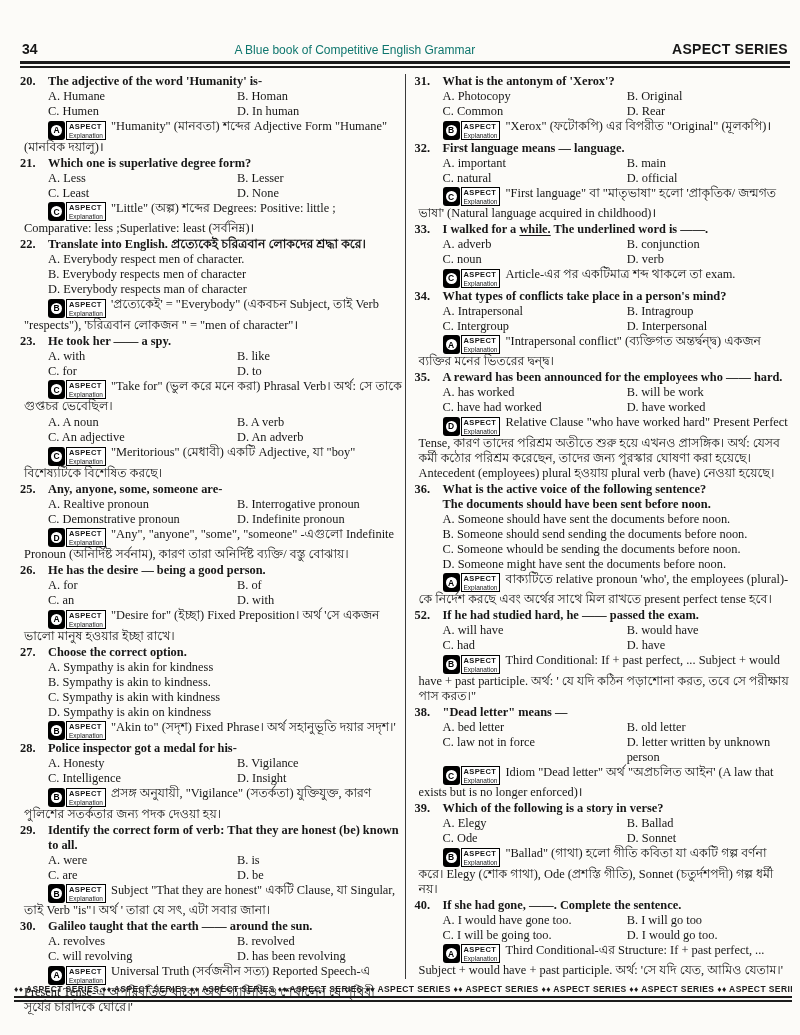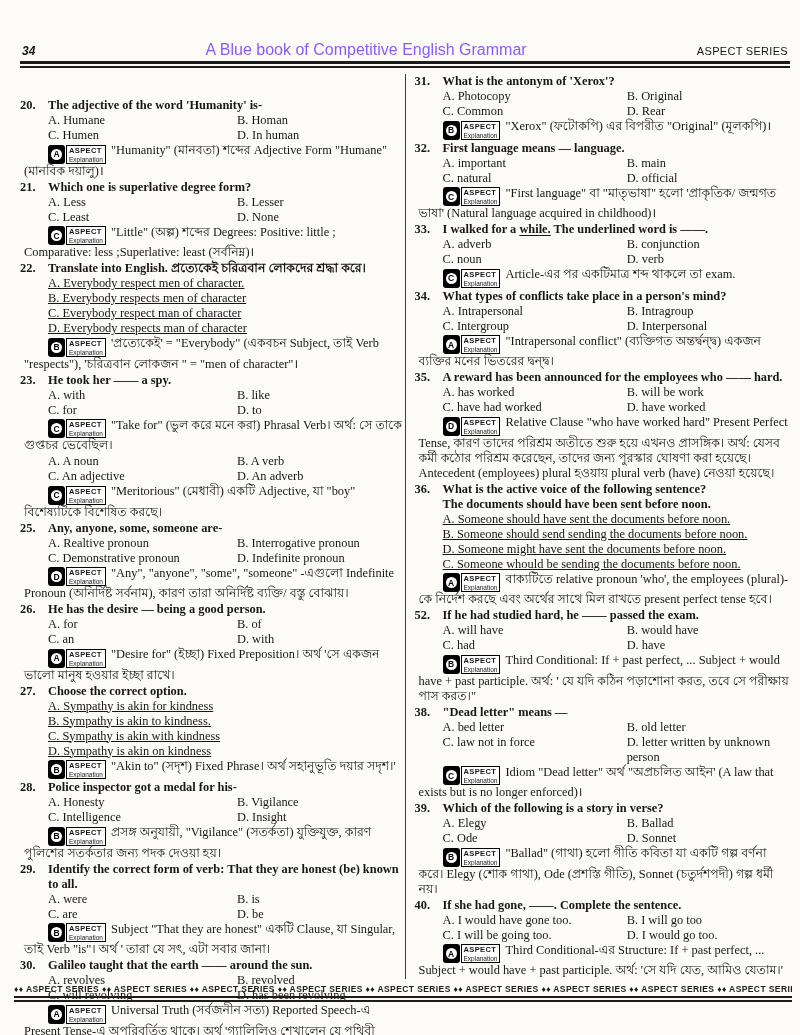--- a/index.html
+++ b/index.html
@@ -2,38 +2,38 @@
 <html><head>
 <meta charset="utf-8">
 <style>
   html,body{margin:0;padding:0;background:#d9d9d9;}
   .page{position:relative;width:800px;height:1035px;background:#fcfbf8;color:#161616;
         font-family:"Liberation Serif","DejaVu Serif",serif;font-size:12.4px;line-height:15px;
         overflow:hidden;margin:0 auto;}
   
   .hdr{position:absolute;top:42px;left:22px;right:12px;display:flex;justify-content:space-between;
        align-items:baseline;font-family:"Liberation Sans","DejaVu Sans",sans-serif;}
-  .hdr .pgnum{font-weight:bold;font-size:12px;font-style:italic;}
-  .hdr .btitle{font-size:16px;color:#8b5cf6;}
-  .hdr .series{font-weight:normal;font-size:11px;letter-spacing:.3px;}
+  .hdr .pgnum{font-weight:bold;font-size:14px;}
+  .hdr .btitle{font-size:12px;color:#0f766e;}
+  .hdr .series{font-weight:bold;font-size:14px;letter-spacing:.3px;}
   .dbl-rule{position:absolute;left:20px;right:10px;height:2px;border-top:3px solid #1c1c1c;border-bottom:2px solid #1c1c1c;}
   .rule-top{top:61px;}
   
   .mainwrap{position:absolute;top:74px;left:20px;right:10px;bottom:56px;display:flex;}
   .col{width:50%;box-sizing:border-box;}
-  .col-l{margin-top:24px;}
+  .col-l{}
   .col-r{padding-left:9px;}
   .divider{width:1px;background:#3a3a3a;}
   
   .question{position:relative;padding-left:28px;margin-bottom:1px;}
   .q-num{position:absolute;left:0;top:0;font-weight:bold;}
   .q-head,.q-text2{font-weight:bold;}
   .q-text u{text-underline-offset:2px;}
   .opts.grid{display:grid;grid-template-columns:53% 47%;}
-  .opts.rows .opt{display:block;text-decoration:underline;}
+  .opts.rows .opt{display:block;}
   .opt{display:block;}
   .expl{margin-left:-24px;text-indent:24px;}
   .expl-text{white-space:normal;}
   
   .badge{display:inline-flex;align-items:stretch;vertical-align:-3px;margin-right:5px;text-indent:0;}
   .b-sq{background:#000;border-radius:3px;width:17px;display:inline-flex;align-items:center;justify-content:center;}
   .b-letter{width:11px;height:11px;background:#fff;border-radius:50%;color:#000;
             font:bold 8.5px "Liberation Sans",sans-serif;display:flex;align-items:center;justify-content:center;}
   .b-box{border:1.5px solid #000;background:#fff;display:inline-flex;flex-direction:column;
          justify-content:flex-end;padding:0 2px;margin-left:1px;line-height:1;}
@@ -92,21 +92,20 @@
                 <span class="b-aspect">ASPECT</span>
                 <span class="b-expl">Explanation</span>
               </span>
             </span><span class="expl-text">"Little" (অল্প) শব্দের Degrees: Positive: little ; Comparative: less ;Superlative: least (সর্বনিম্ন)।</span></div>
         </div>
         <div class="question">
           <div class="q-head"><span class="q-num">22.</span><span class="q-text">Translate into English. প্রত্যেকেই চরিত্রবান লোকদের শ্রদ্ধা করে।</span></div>
           <div class="opts rows">
             <span class="opt">A. Everybody respect men of character.</span>
             <span class="opt">B. Everybody respects men of character</span>
-            <span class="opt">C. Everybody respect man of character</span>
             <span class="opt">D. Everybody respects man of character</span>
           </div>
           <div class="expl"><span class="badge">
               <span class="b-sq">
                 <span class="b-letter">B</span>
               </span>
               <span class="b-box">
                 <span class="b-aspect">ASPECT</span>
                 <span class="b-expl">Explanation</span>
               </span>
@@ -347,22 +346,22 @@
                 <span class="b-expl">Explanation</span>
               </span>
             </span><span class="expl-text">Relative Clause "who have worked hard" Present Perfect Tense, কারণ তাদের পরিশ্রম অতীতে শুরু হয়ে এখনও প্রাসঙ্গিক। অর্থ: যেসব কর্মী কঠোর পরিশ্রম করেছেন, তাদের জন্য পুরস্কার ঘোষণা করা হয়েছে। Antecedent (employees) plural হওয়ায় plural verb (have) নেওয়া হয়েছে।</span></div>
         </div>
         <div class="question">
           <div class="q-head"><span class="q-num">36.</span><span class="q-text">What is the active voice of the following sentence?</span></div>
           <div class="q-text2">The documents should have been sent before noon.</div>
           <div class="opts rows">
             <span class="opt">A. Someone should have sent the documents before noon.</span>
             <span class="opt">B. Someone should send sending the documents before noon.</span>
+            <span class="opt">C. Someone whould be sending the documents before noon.</span>
             <span class="opt">D. Someone might have sent the documents before noon.</span>
-            <span class="opt">C. Someone whould be sending the documents before noon.</span>
           </div>
           <div class="expl"><span class="badge">
               <span class="b-sq">
                 <span class="b-letter">A</span>
               </span>
               <span class="b-box">
                 <span class="b-aspect">ASPECT</span>
                 <span class="b-expl">Explanation</span>
               </span>
             </span><span class="expl-text">বাক্যটিতে relative pronoun 'who', the employees (plural)-কে নির্দেশ করছে এবং অর্থের সাথে মিল রাখতে present perfect tense হবে।</span></div>

